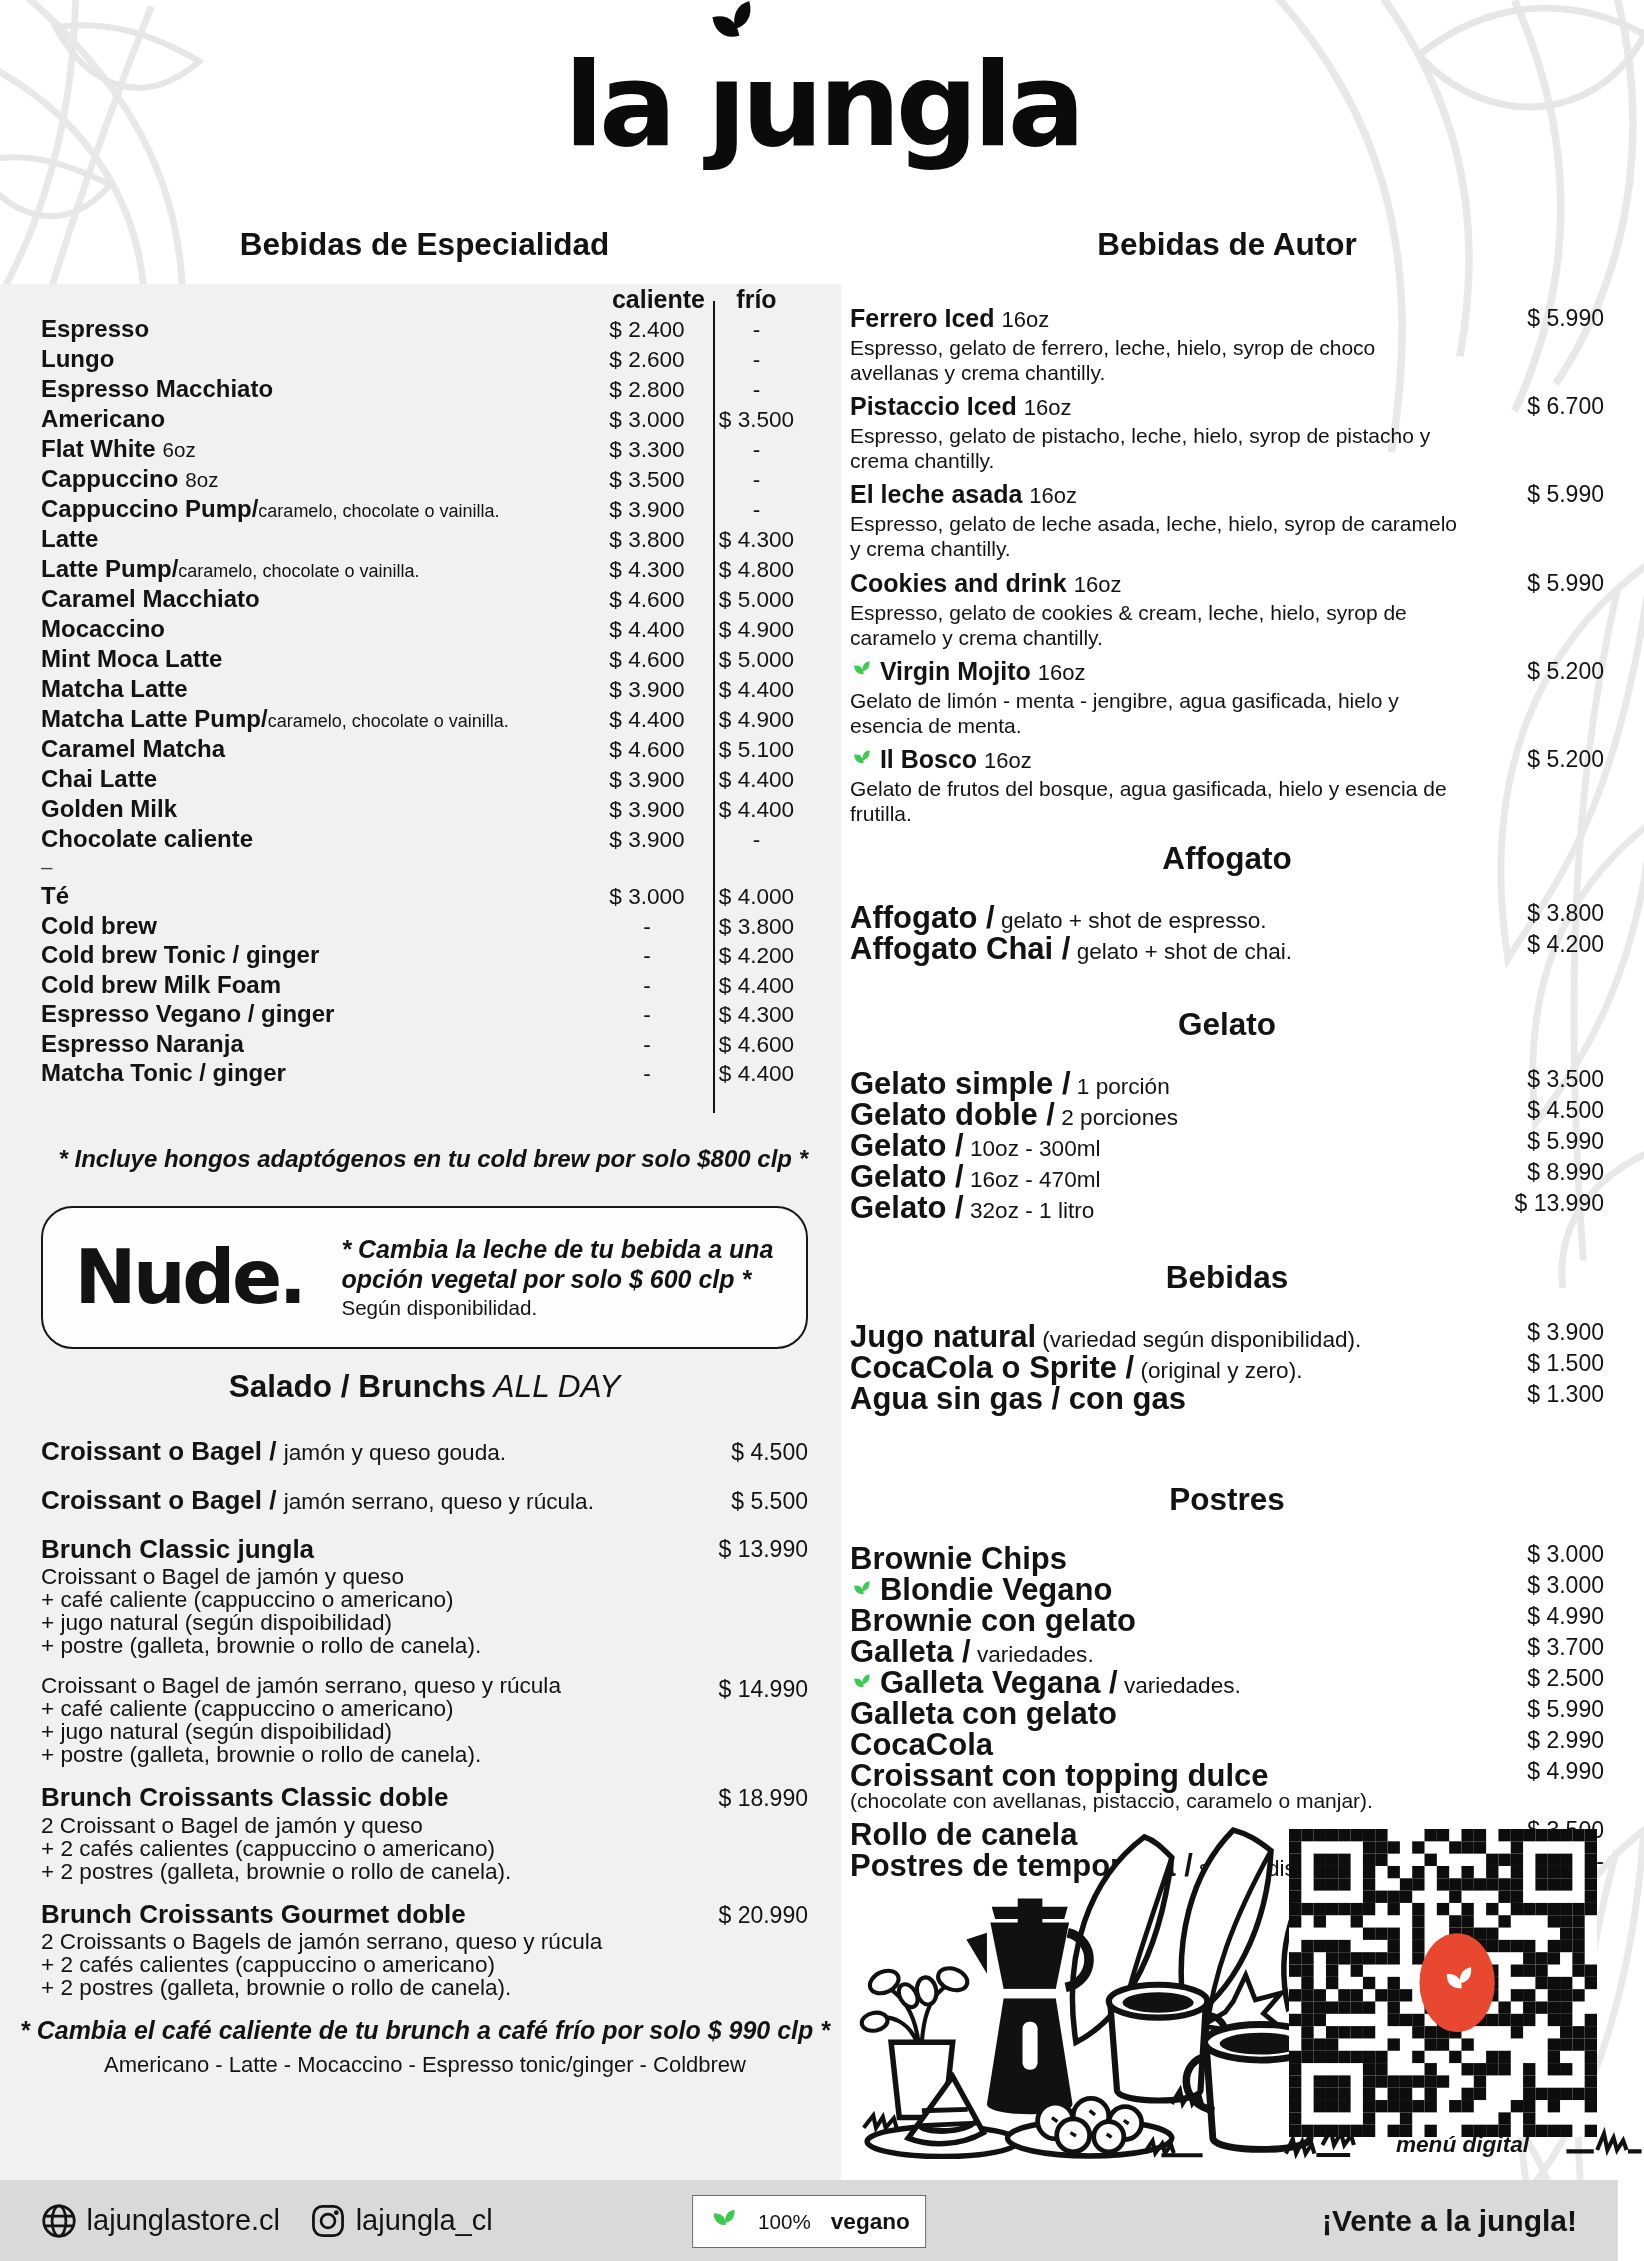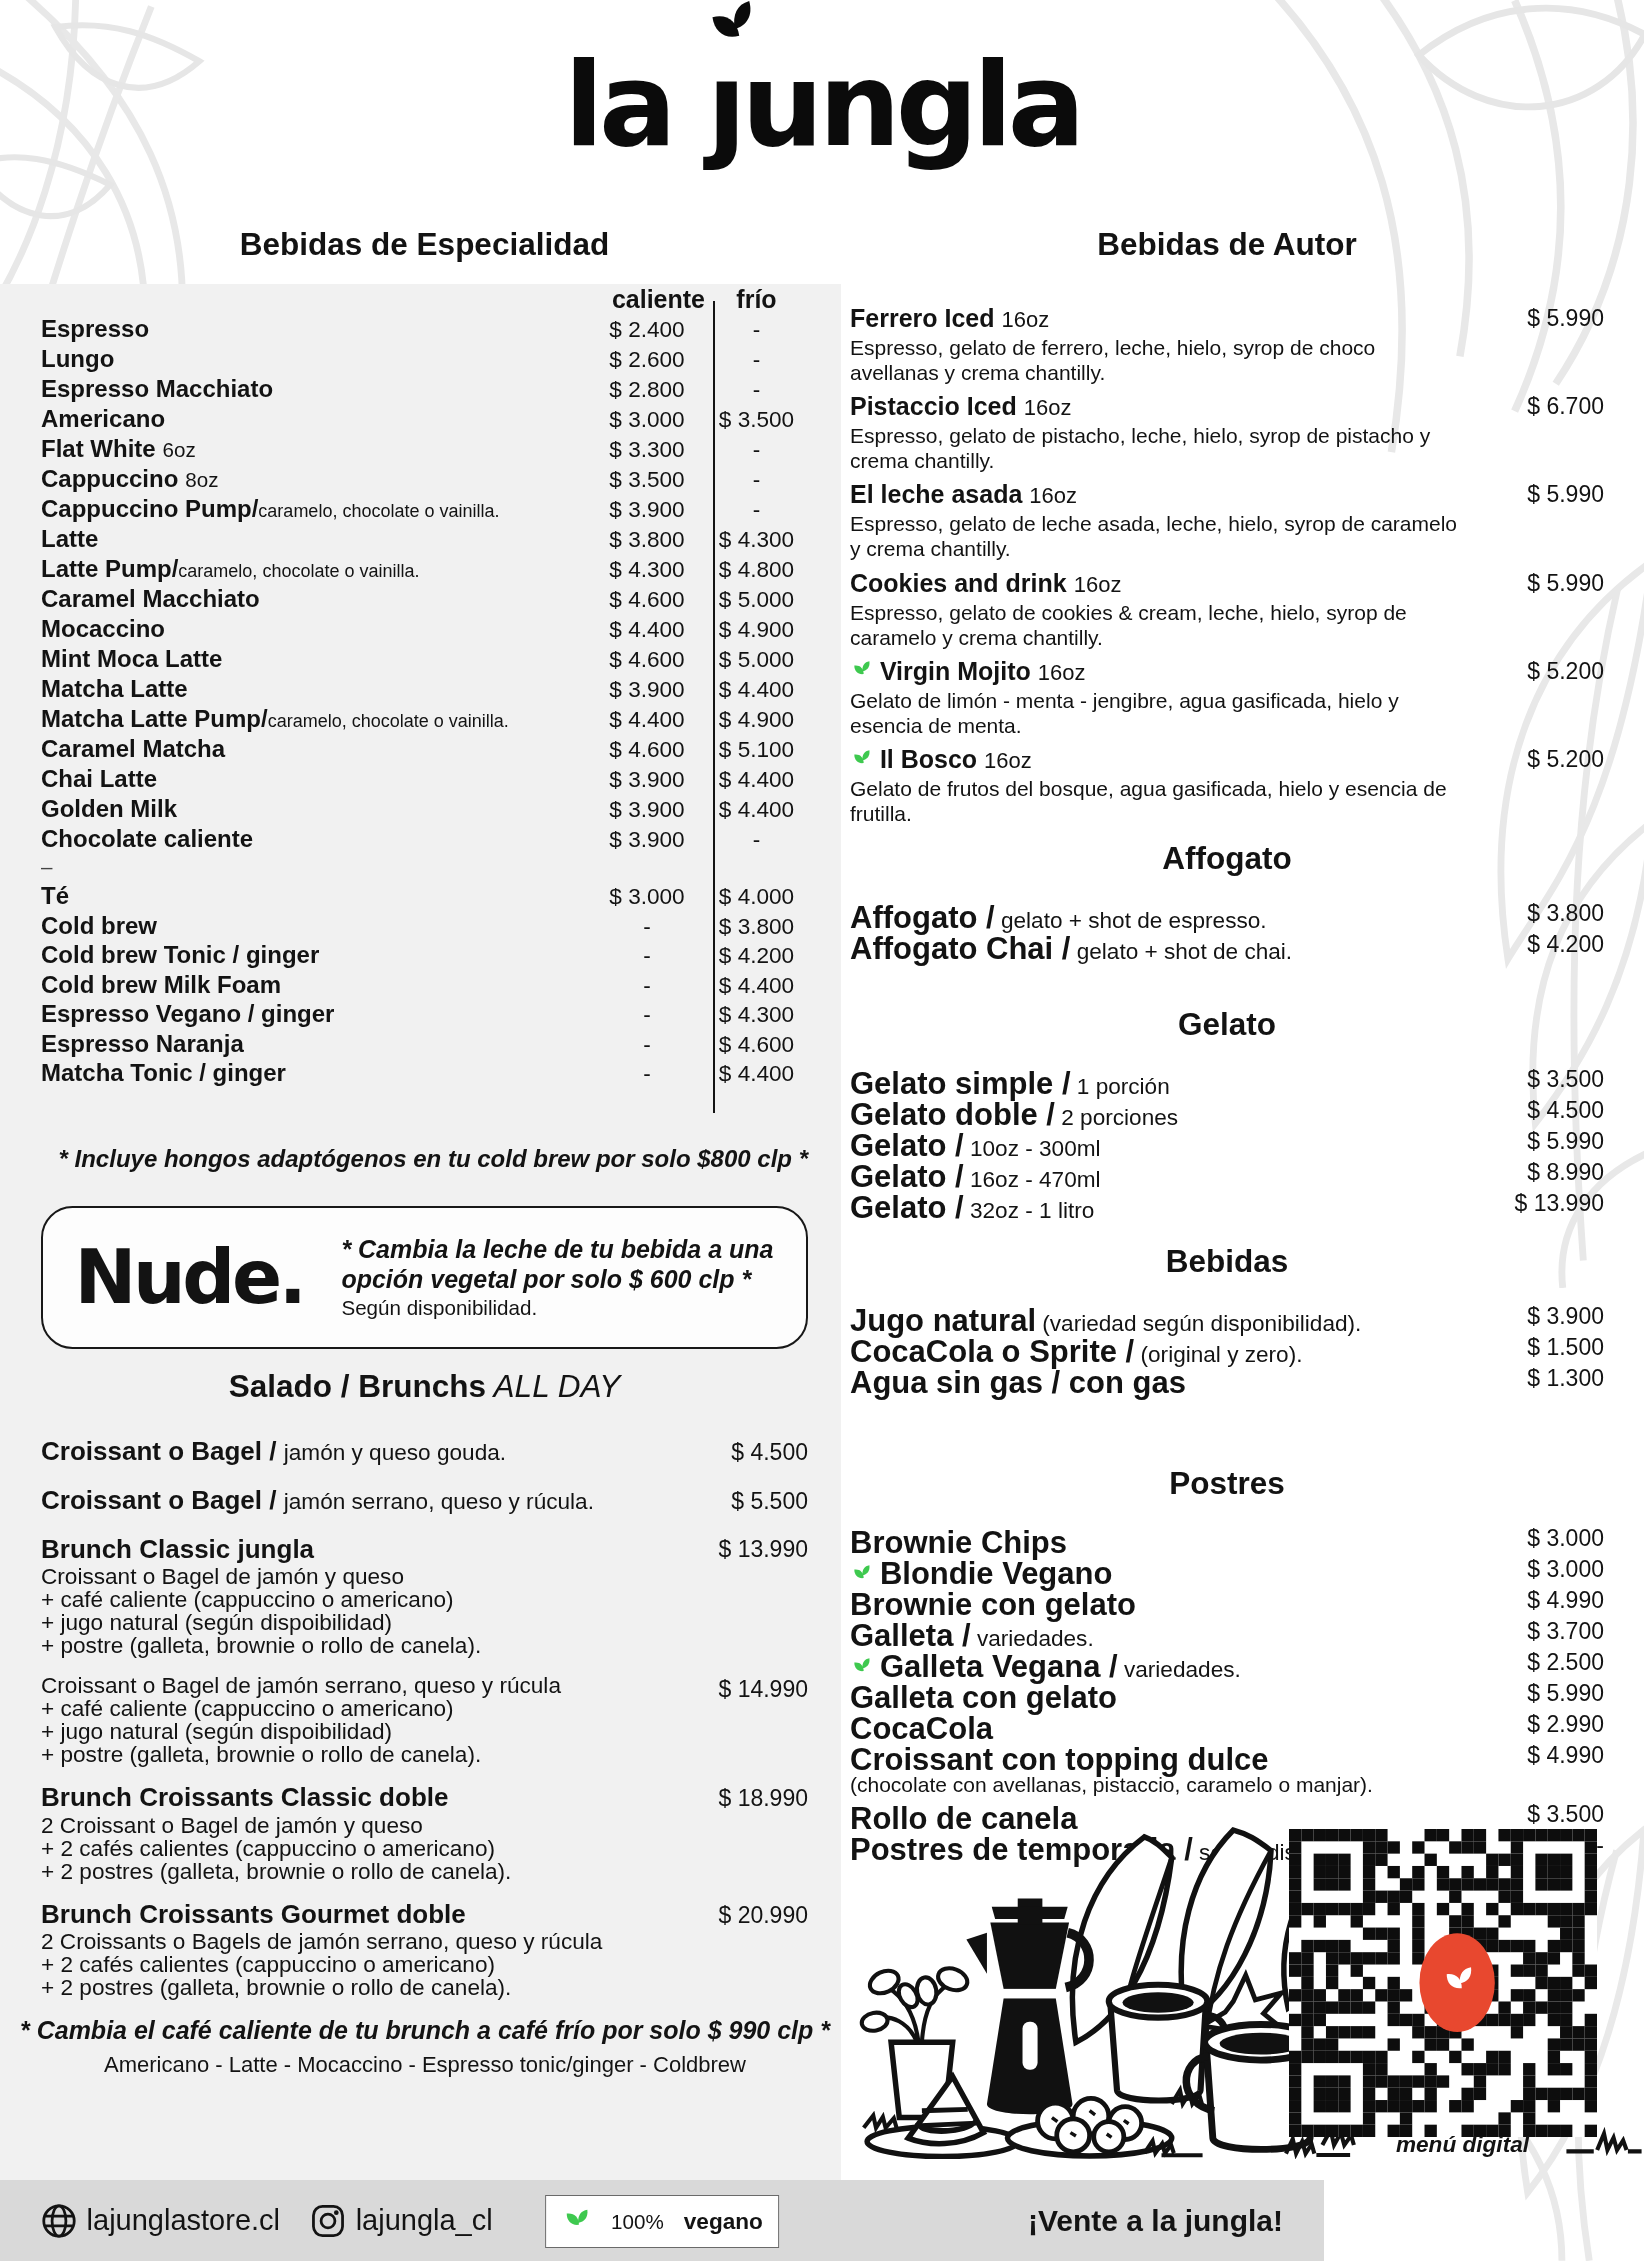--- a/index.html
+++ b/index.html
@@ -59,21 +59,21 @@
   .lrow b{font-size:31px;font-weight:700;}
   .lrow .lprice{position:absolute;right:0;top:0;font-size:23px;}
   .lrow-sub{font-size:21px;font-weight:400;height:28px;white-space:nowrap;}
   .leaficon{display:inline-block;width:23px;height:23px;vertical-align:-2.7px;margin-right:6.9px;}
   
   .illu{position:absolute;left:850px;top:1795px;width:754px;height:370px;}
   .qr{position:absolute;right:6.9px;top:34px;width:308px;height:308px;}
   .qr-caption{position:absolute;right:75px;top:337px;font-style:italic;font-weight:700;font-size:22.6px;}
   .scene{position:absolute;left:0;top:20.6px;width:534px;height:343px;}
   
-  .footer{position:absolute;left:0;top:2180px;width:1324px;height:81px;background:#d9d9d9;
+  .footer{position:absolute;left:0;top:2180px;width:1618px;height:81px;background:#d9d9d9;
           display:flex;align-items:center;justify-content:space-between;padding:0 41px;box-sizing:border-box;}
   .fgroup{display:flex;align-items:center;gap:30px;}
   .fitem{display:flex;align-items:center;gap:9.6px;font-size:29px;font-weight:500;}
   .badge{position:absolute;left:50%;transform:translateX(-50%);top:15px;height:51px;background:#ffffff;
          border:1.4px solid #6a6a6a;display:flex;align-items:center;gap:20px;padding:0 15px;}
   .badge .pct{font-size:20.6px;font-weight:400;}
   .badge .word{font-size:22.6px;font-weight:700;}
   .slogan{font-size:30px;font-weight:700;}
 </style>
 </head>
@@ -367,21 +367,21 @@
     <div id="right-sections">
         <h3 class="rhead" style="margin-top:13.7px;margin-bottom:23px">Affogato</h3>
         <div class="lrow"><b>Affogato /</b> gelato + shot de espresso.<span class="lprice">$ 3.800</span></div>
         <div class="lrow"><b>Affogato Chai /</b> gelato + shot de chai.<span class="lprice">$ 4.200</span></div>
         <h3 class="rhead" style="margin-top:44px;margin-bottom:23px">Gelato</h3>
         <div class="lrow"><b>Gelato simple /</b> 1 porción<span class="lprice">$ 3.500</span></div>
         <div class="lrow"><b>Gelato doble /</b> 2 porciones<span class="lprice">$ 4.500</span></div>
         <div class="lrow"><b>Gelato /</b> 10oz - 300ml<span class="lprice">$ 5.990</span></div>
         <div class="lrow"><b>Gelato /</b> 16oz - 470ml<span class="lprice">$ 8.990</span></div>
         <div class="lrow"><b>Gelato /</b> 32oz - 1 litro<span class="lprice">$ 13.990</span></div>
-        <h3 class="rhead" style="margin-top:22px;margin-bottom:23px">Bebidas</h3>
+        <h3 class="rhead" style="margin-top:38px;margin-bottom:23px">Bebidas</h3>
         <div class="lrow"><b>Jugo natural</b> (variedad según disponibilidad).<span class="lprice">$ 3.900</span></div>
         <div class="lrow"><b>CocaCola o Sprite /</b> (original y zero).<span class="lprice">$ 1.500</span></div>
         <div class="lrow"><b>Agua sin gas / con gas</b><span class="lprice">$ 1.300</span></div>
         <h3 class="rhead" style="margin-top:69px;margin-bottom:23px">Postres</h3>
         <div class="lrow"><b>Brownie Chips</b><span class="lprice">$ 3.000</span></div>
         <div class="lrow"><svg class="leaficon" viewBox="0 0 32 32">
             <path d="M6 9 c8 -1 13 4 13 12 c-8 1 -13 -4 -13 -12z" fill="#3ec94f"></path>
             <path d="M27 3 c1 8 -3 13 -10 14 c0 -8 3 -13 10 -14z" fill="#3ec94f"></path>
           </svg><b>Blondie Vegano</b><span class="lprice">$ 3.000</span></div>
         <div class="lrow"><b>Brownie con gelato</b><span class="lprice">$ 4.990</span></div>

